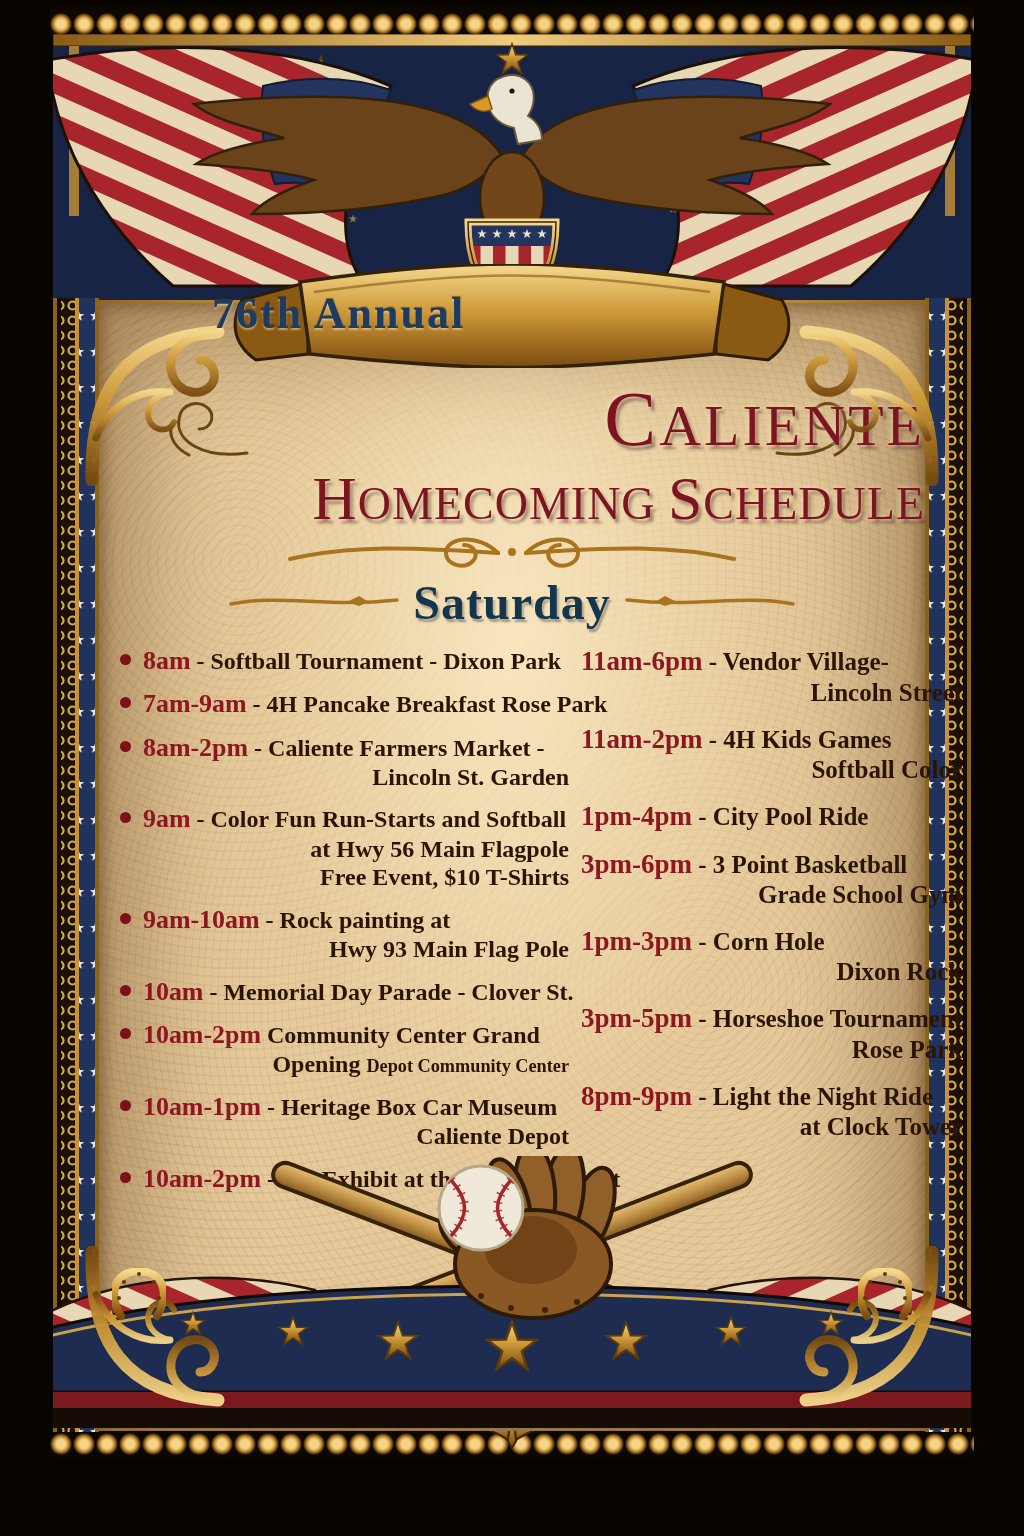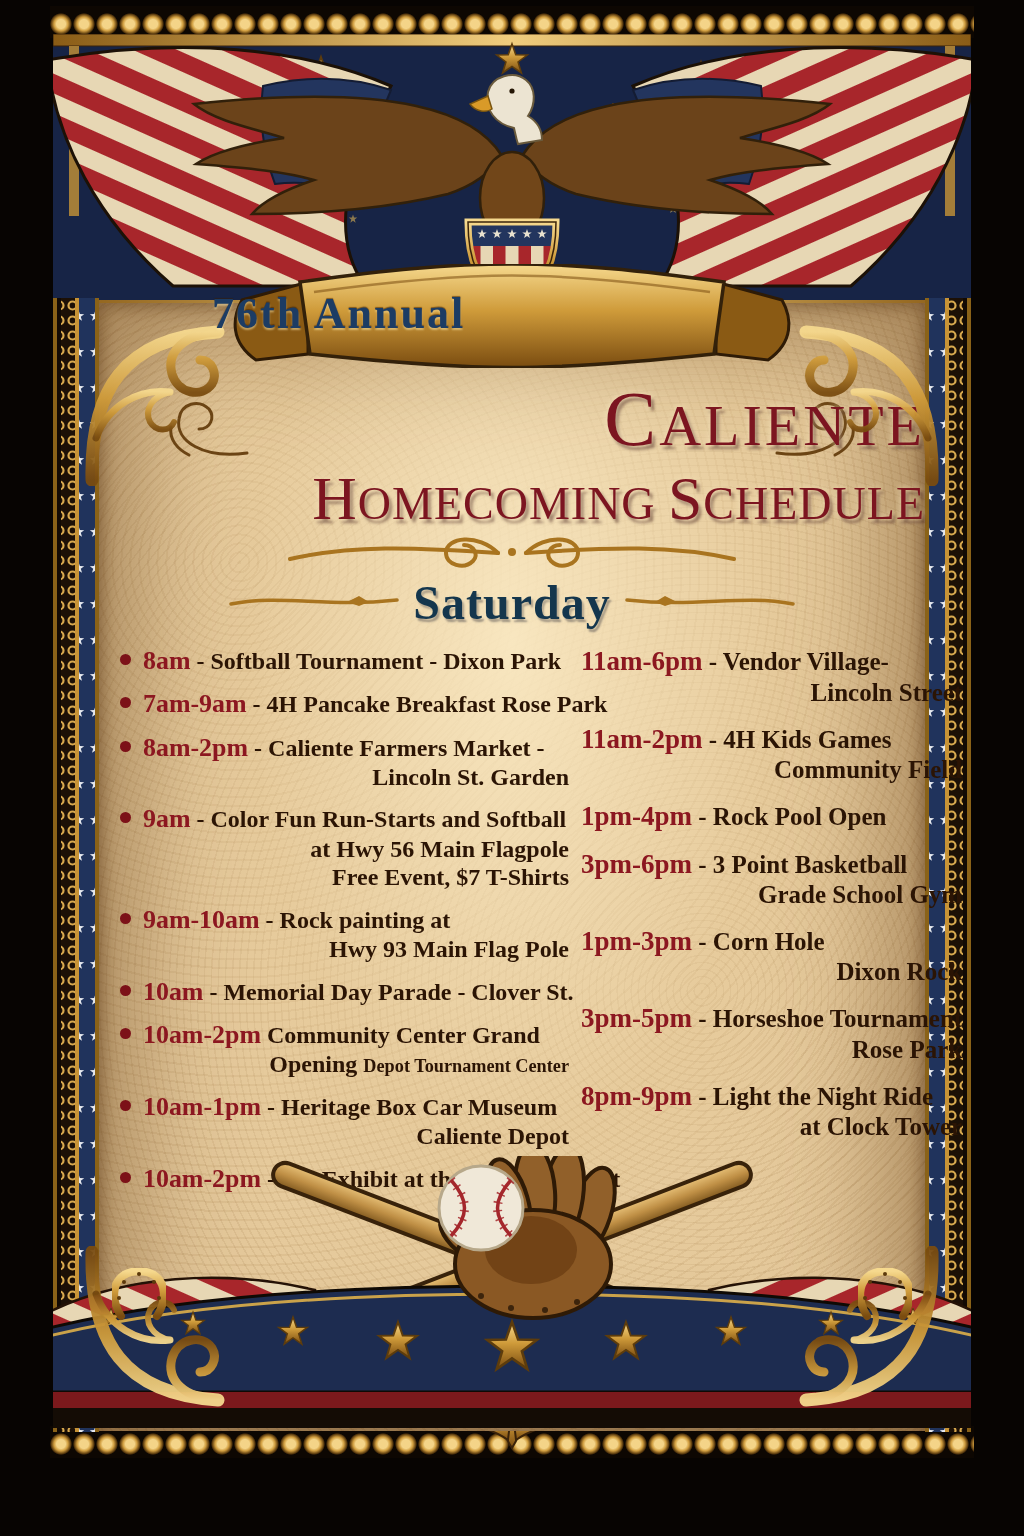--- a/index.html
+++ b/index.html
@@ -278,32 +278,32 @@
         <path d="M2,14 C54,4 96,18 168,10" fill="none" stroke="#a9741f" stroke-width="3.5" stroke-linecap="round"></path>
         <path d="M118,12 L130,6 L140,12 L130,16 Z" fill="#a9741f"></path>
       </svg>
     </div>
 
     <div class="schedule">
       <div class="col left">
           <div class="item"><span class="bullet"></span><span class="time">8am</span><span class="rest"> - Softball Tournament - Dixon Park</span></div>
           <div class="item"><span class="bullet"></span><span class="time">7am-9am</span><span class="rest"> - 4H Pancake Breakfast Rose Park</span></div>
           <div class="item"><span class="bullet"></span><span class="time">8am-2pm</span><span class="rest"> - Caliente Farmers Market -</span><div class="cont">Lincoln St. Garden</div></div>
-          <div class="item"><span class="bullet"></span><span class="time">9am</span><span class="rest"> - Color Fun Run-Starts and Softball</span><div class="cont">at Hwy 56 Main Flagpole</div><div class="cont">Free Event, $7 T-Shirts</div></div>
+          <div class="item"><span class="bullet"></span><span class="time">9am</span><span class="rest"> - Color Fun Run-Starts and Softball</span><div class="cont">at Hwy 56 Main Flagpole</div><div class="cont">Free Event, $10 T-Shirts</div></div>
           <div class="item"><span class="bullet"></span><span class="time">9am-10am</span><span class="rest"> - Rock painting at</span><div class="cont">Hwy 93 Main Flag Pole</div></div>
           <div class="item"><span class="bullet"></span><span class="time">10am</span><span class="rest"> - Memorial Day Parade - Clover St.</span></div>
-          <div class="item"><span class="bullet"></span><span class="time">10am-2pm</span><span class="rest"> Community Center Grand</span><div class="cont">Opening <span class="small">Depot Tournament Center</span></div></div>
+          <div class="item"><span class="bullet"></span><span class="time">10am-2pm</span><span class="rest"> Community Center Grand</span><div class="cont">Opening <span class="small">Depot Community Center</span></div></div>
           <div class="item"><span class="bullet"></span><span class="time">10am-1pm</span><span class="rest"> - Heritage Box Car Museum</span><div class="cont">Caliente Depot</div></div>
           <div class="item"><span class="bullet"></span><span class="time">10am-2pm</span><span class="rest"> - Art Exhibit at the Caliente Depot</span></div>
         </div>
       <div class="vdiv"></div>
       <div class="col right">
           <div class="item"><span class="time">11am-6pm</span><span class="rest"> - Vendor Village-</span><div class="cont">Lincoln Street</div></div>
-          <div class="item"><span class="time">11am-2pm</span><span class="rest"> - 4H Kids Games</span><div class="cont">Community Field</div></div>
-          <div class="item"><span class="time">1pm-4pm</span><span class="rest"> - Rock Pool Open</span></div>
+          <div class="item"><span class="time">11am-2pm</span><span class="rest"> - 4H Kids Games</span><div class="cont">Softball Color</div></div>
+          <div class="item"><span class="time">1pm-4pm</span><span class="rest"> - City Pool Ride</span></div>
           <div class="item"><span class="time">3pm-6pm</span><span class="rest"> - 3 Point Basketball</span><div class="cont">Grade School Gym</div></div>
           <div class="item"><span class="time">1pm-3pm</span><span class="rest"> - Corn Hole</span><div class="cont">Dixon Rock</div></div>
           <div class="item"><span class="time">3pm-5pm</span><span class="rest"> - Horseshoe Tournament</span><div class="cont">Rose Park</div></div>
           <div class="item"><span class="time">8pm-9pm</span><span class="rest"> - Light the Night Ride</span><div class="cont">at Clock Tower</div></div>
         </div>
     </div>
   </div>
 
   <div class="banner">
     <svg viewBox="0 0 600 104">

